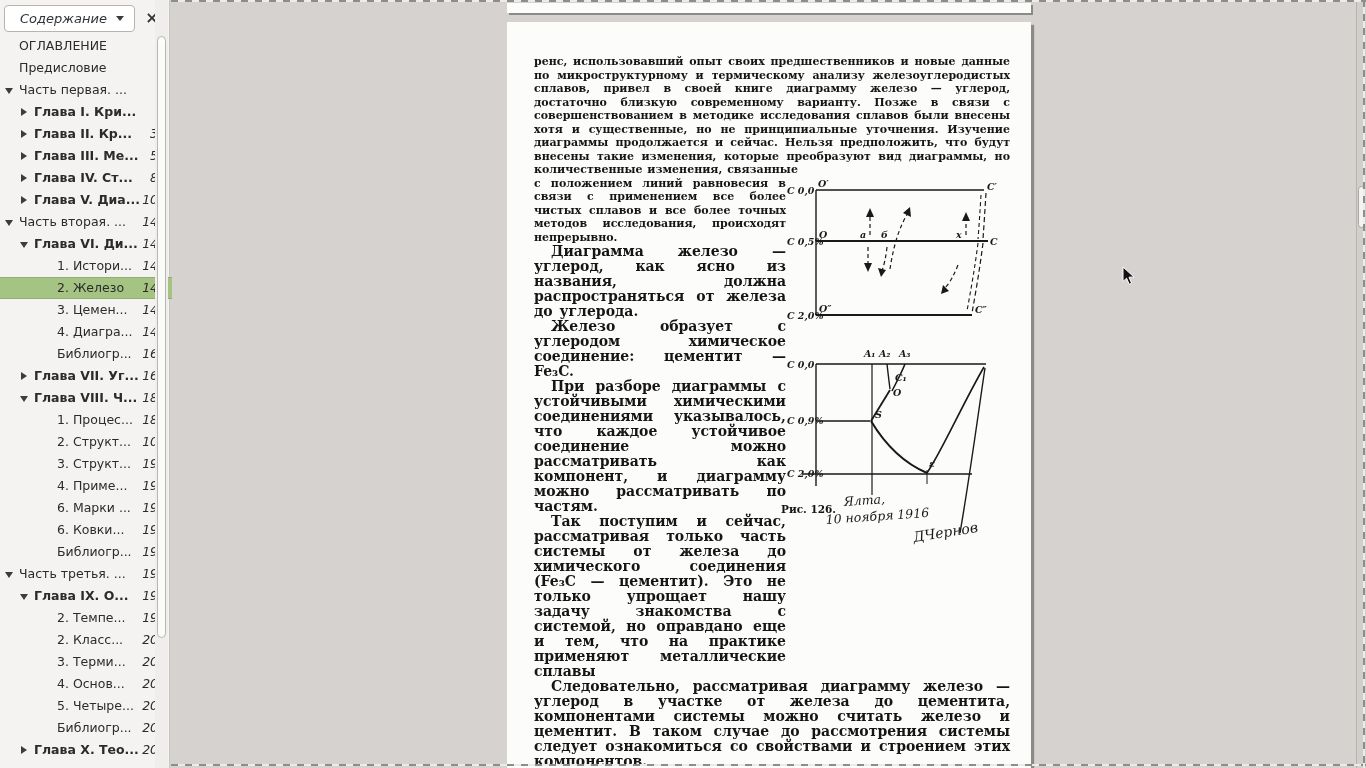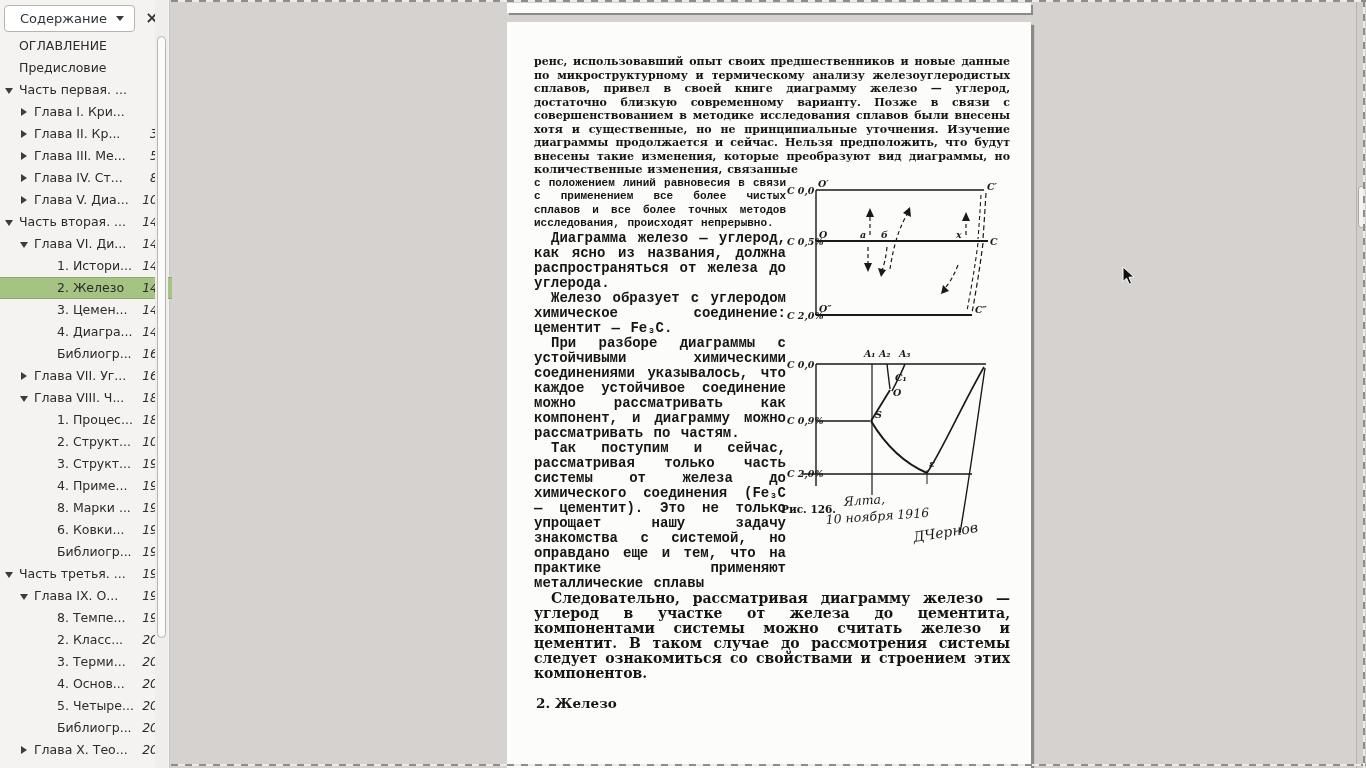--- a/index.html
+++ b/index.html
@@ -6,41 +6,41 @@
   html,body { width:1366px; height:768px; overflow:hidden; background:#d5d2cf;
               font-family:"DejaVu Sans","Liberation Sans",sans-serif; }
 
   
   .sidebar { position:absolute; left:0; top:0; width:170px; height:768px;
              background:#f4f3f1; border-right:1px solid #c9c5c0; z-index:5; }
   .sidebar-header { position:relative; height:35px; }
   .dropdown { position:absolute; left:4px; top:5px; width:131px; height:27px;
               background:#ffffff; border:1px solid #b9b3ad; border-radius:4px;
               display:flex; align-items:center; cursor:default; }
-  .dropdown-label { flex:1; text-align:center; font-size:13px; color:#2e3436; padding-left:6px; }
+  .dropdown-label { flex:1; text-align:center; font-size:13px; color:#2e3436; padding-left:6px;font-style:italic; }
   .dd-arrow { width:0; height:0; border-left:4px solid transparent; border-right:4px solid transparent;
               border-top:5px solid #3c3a38; margin-right:10px; }
   .close-btn { position:absolute; right:6px; top:6px; width:22px; height:22px;
                display:flex; align-items:center; justify-content:center;
                font-size:16px; font-weight:bold; color:#35322f; }
 
   .toc-list { position:absolute; left:0; top:35px; width:172px; height:733px; overflow:hidden; }
   .toc-row { position:relative; height:22px; line-height:22px; font-size:12.5px; color:#2b2b2b;
              white-space:nowrap; }
   .toc-row.sel { background:#a5c383; box-shadow:inset 0 1px 0 #8fae6c, inset 0 -1px 0 #8fae6c; }
   .exp { position:absolute; width:0; height:0; }
   .exp.closed { left:0; top:7px; border-left:6px solid #3c3c3c;
                 border-top:4px solid transparent; border-bottom:4px solid transparent; }
   .exp.open { left:-1px; top:9px; border-top:6px solid #3c3c3c;
               border-left:4px solid transparent; border-right:4px solid transparent; }
   .lvl0 .exp { margin-left:6px; }
   .lvl1 .exp { margin-left:21px; }
   .toc-row .lab { position:absolute; overflow:hidden; }
   .lvl0 .lab { left:19px; }
-  .lvl1 .lab { left:34px; }
+  .lvl1 .lab { left:34px;font-weight:bold; }
   .lvl2 .lab { left:57px; }
   .toc-row .pg { position:absolute; right:6px; font-style:italic; font-size:12.5px; }
 
   .side-scroll { position:absolute; right:1px; top:0; width:13px; height:768px; background:#f0eeec; }
   .side-thumb { position:absolute; left:2px; top:36px; width:9px; height:602px;
                 background:#fbfbfa; border:1px solid #b9b5b0; border-radius:5px; }
 
   
   .main { position:absolute; left:171px; top:0; width:1185px; height:768px; background:#d5d2cf; }
   .prev-page { position:absolute; left:336px; top:3px; width:524px; height:10px;
@@ -48,21 +48,21 @@
   .page { position:absolute; left:336px; top:22px; width:524px; height:920px;
           background:#fcfcfa; box-shadow:3px 3px 1px rgba(80,78,75,.55);
           font-family:"DejaVu Serif","Liberation Serif",serif; color:#171513;
           padding:33px 21px 0 27px; }
 
   .pt { font-weight:700; text-align:justify; }
   .small { font-size:11px; line-height:13.5px; word-spacing:1px; }
   .big { font-size:14px; line-height:15px; word-spacing:2px; }
   .ind { text-indent:17px; }
   .cols { display:flex; }
-  .col-l { width:252px;font-family:Liberation Mono, monospace; }
+  .col-l { width:252px; }
   .col-r { width:224px; margin-left:0; position:relative; }
   .h2 { font-size:13.5px; font-weight:700; margin:14px 0 10px 2px; }
   .fig-wrap { position:relative; }
   .fig-caption { position:absolute; left:-5px; top:160px; font-size:10.5px; font-weight:700; }
   svg text { font-family:"DejaVu Serif","Liberation Serif",serif; }
 
   
   .ants-top, .ants-bottom { position:absolute; left:171px; width:1195px; height:2px; z-index:9;
        background:repeating-linear-gradient(90deg,#8d8d8d 0 7px,#ececec 7px 14px); }
   .ants-top { top:0; } .ants-bottom { top:764px; }
@@ -179,21 +179,21 @@
       </div>
       <div class="toc-row lvl2">
         <span class="lab">3. Структ...</span>
         <span class="pg">191</span>
       </div>
       <div class="toc-row lvl2">
         <span class="lab">4. Приме...</span>
         <span class="pg">193</span>
       </div>
       <div class="toc-row lvl2">
-        <span class="lab">8. Марки ...</span>
+        <span class="lab">6. Марки ...</span>
         <span class="pg">195</span>
       </div>
       <div class="toc-row lvl2">
         <span class="lab">6. Ковки...</span>
         <span class="pg">196</span>
       </div>
       <div class="toc-row lvl2">
         <span class="lab">Библиогр...</span>
         <span class="pg">198</span>
       </div>
@@ -201,21 +201,21 @@
         <span class="exp open"></span>
         <span class="lab">Часть третья. ...</span>
         <span class="pg">199</span>
       </div>
       <div class="toc-row lvl1">
         <span class="exp open"></span>
         <span class="lab">Глава IX. О...</span>
         <span class="pg">199</span>
       </div>
       <div class="toc-row lvl2">
-        <span class="lab">8. Темпе...</span>
+        <span class="lab">2. Темпе...</span>
         <span class="pg">199</span>
       </div>
       <div class="toc-row lvl2">
         <span class="lab">2. Класс...</span>
         <span class="pg">200</span>
       </div>
       <div class="toc-row lvl2">
         <span class="lab">3. Терми...</span>
         <span class="pg">203</span>
       </div>

